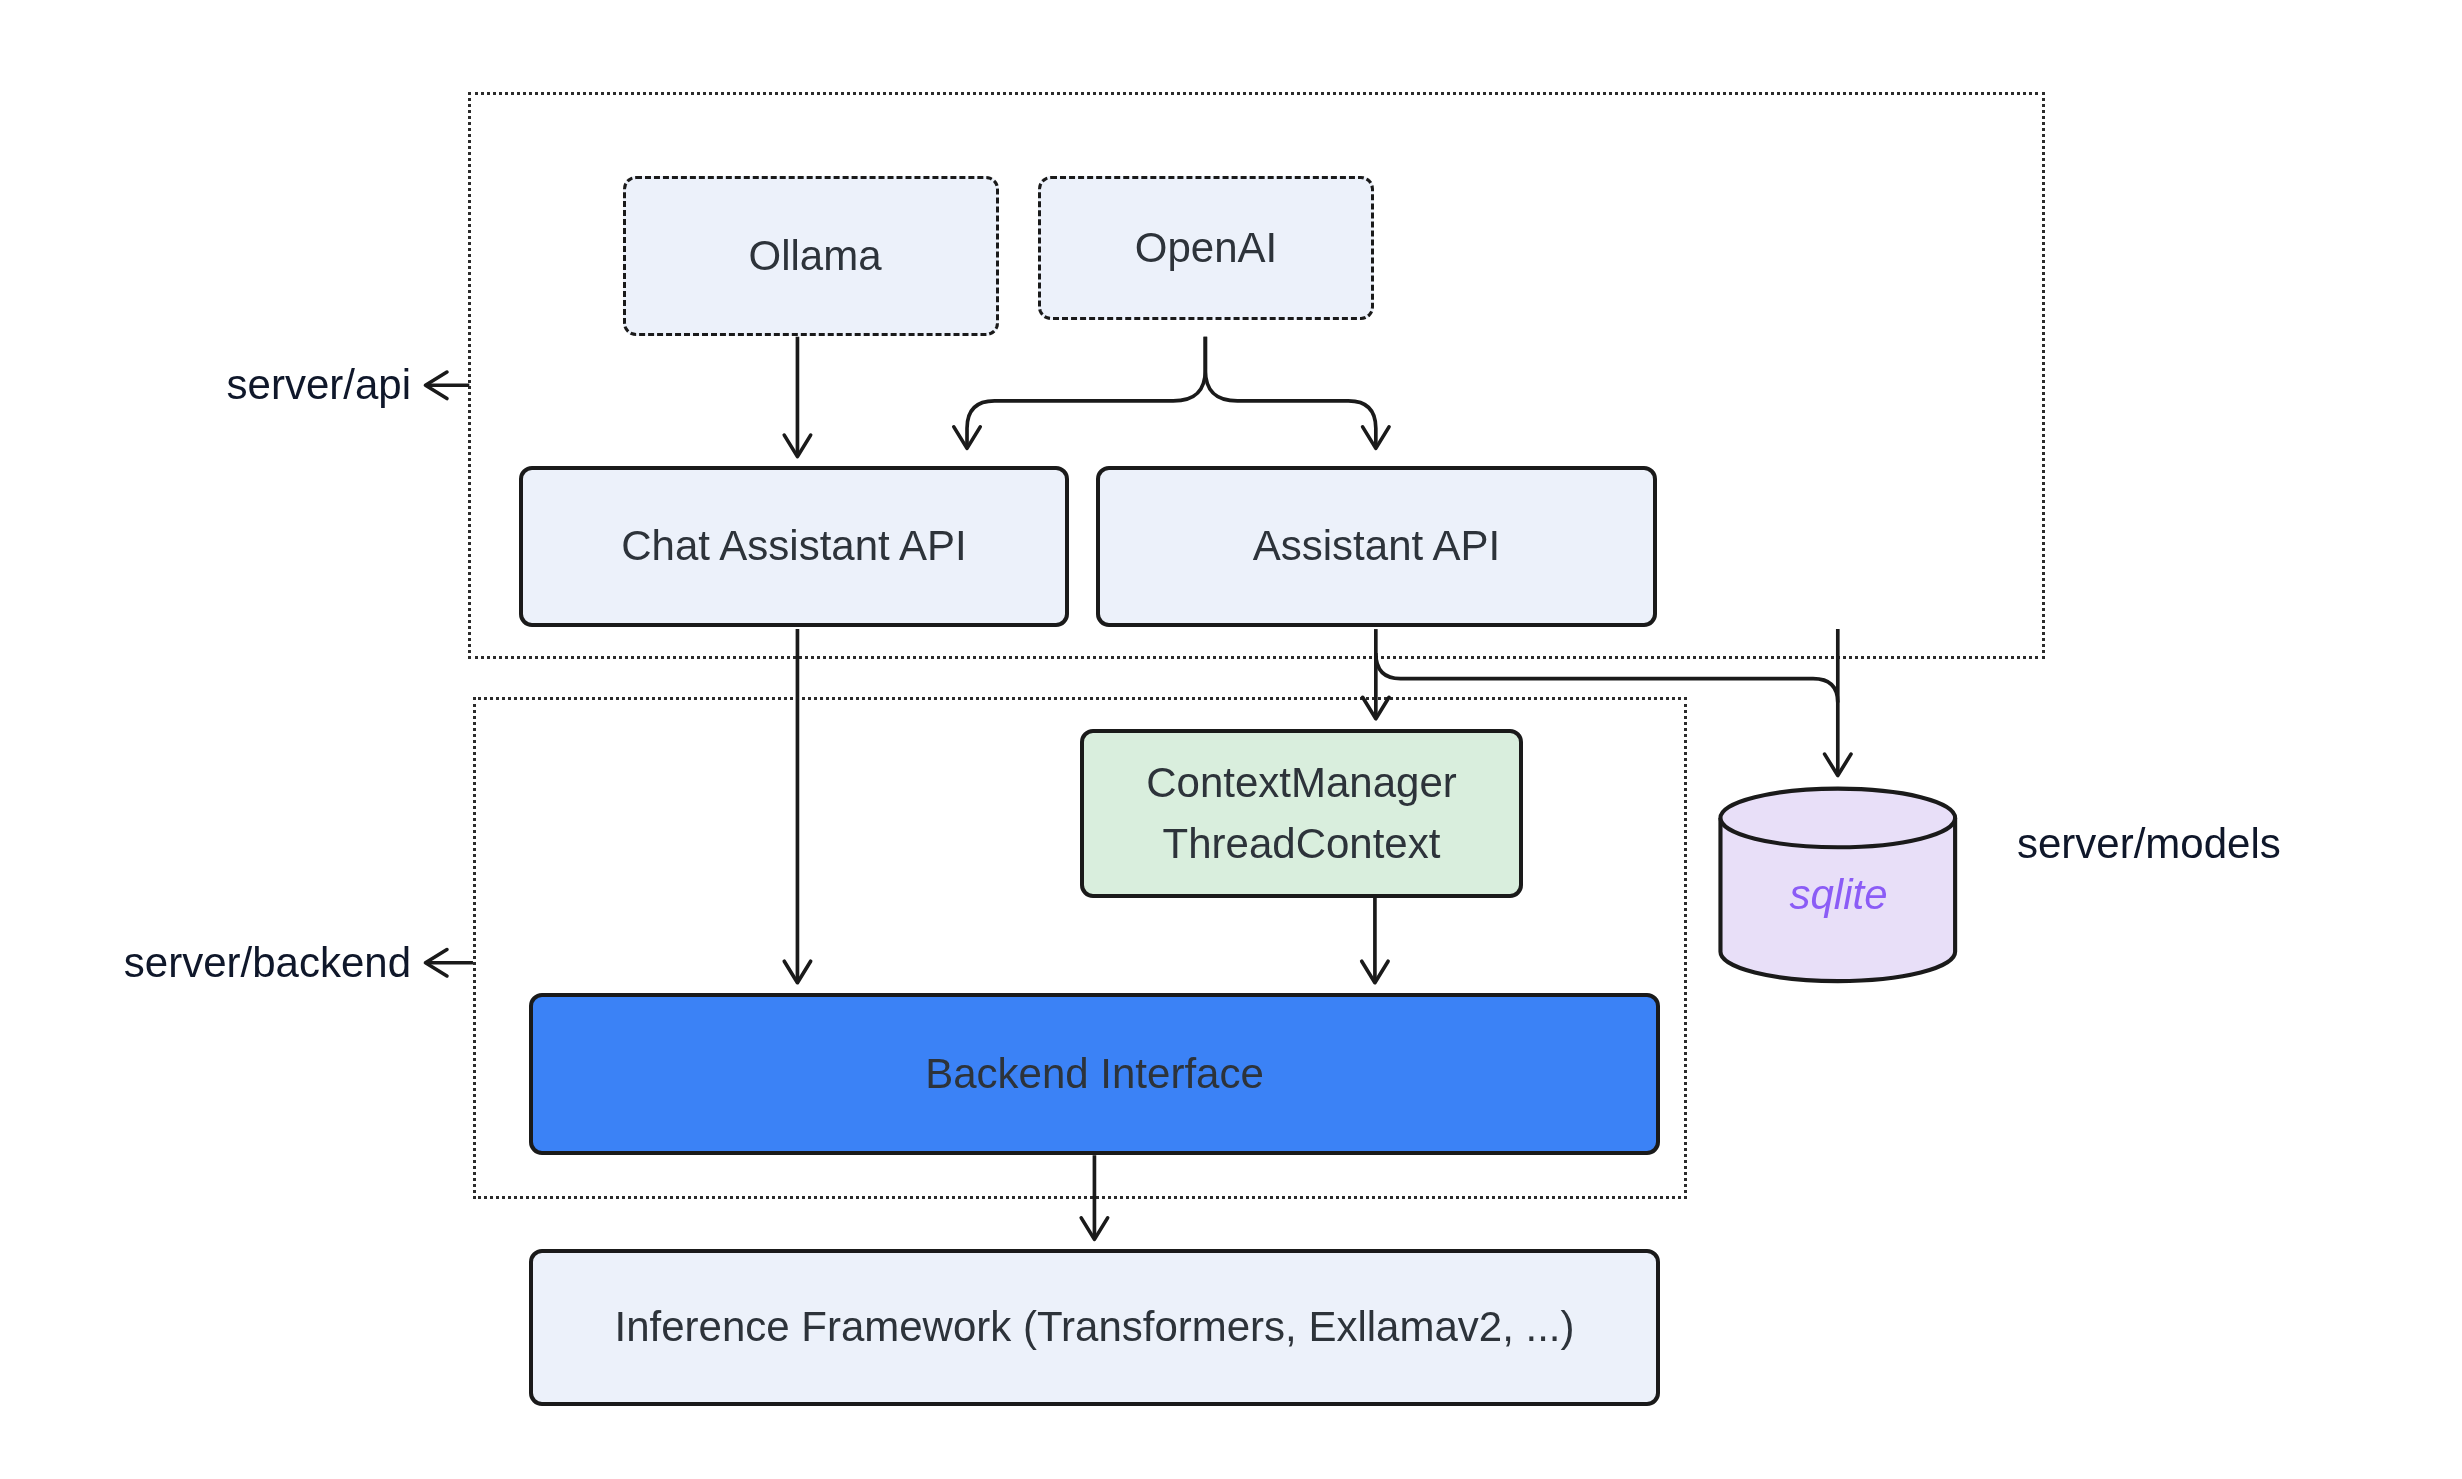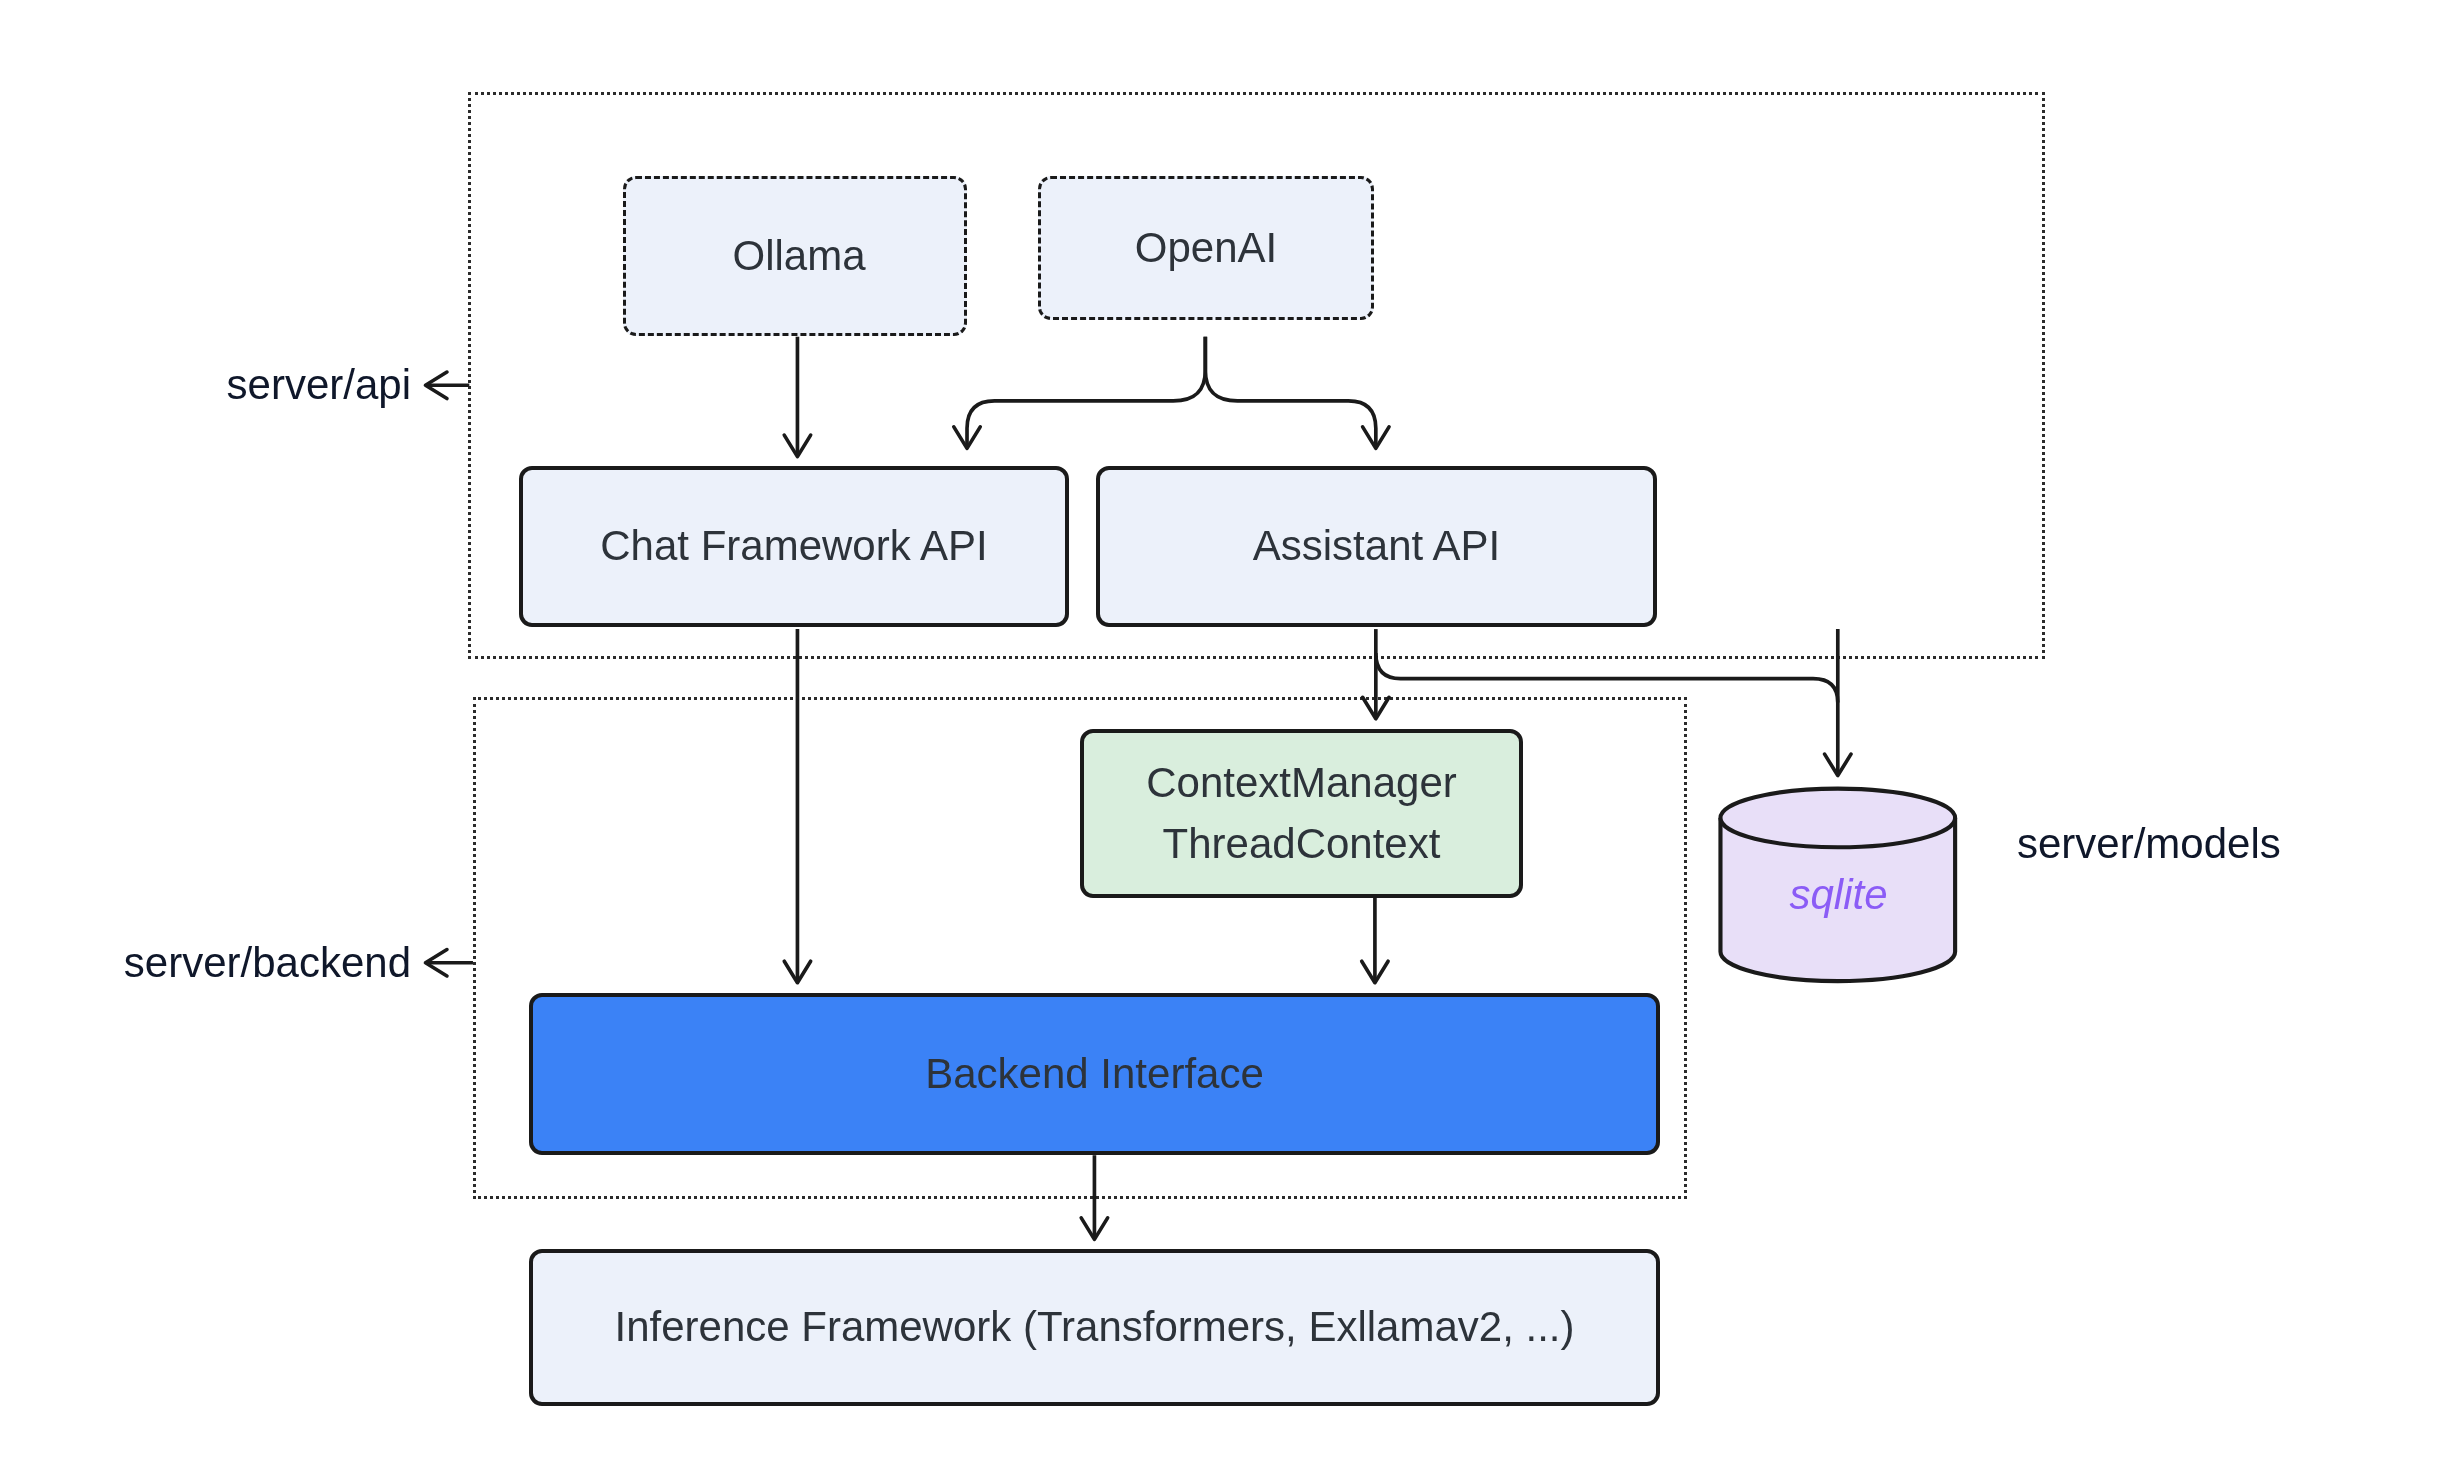--- a/index.html
+++ b/index.html
@@ -98,30 +98,30 @@
       <path d="M512,420 H466" marker-end="url(#arrow)"></path>
       <path d="M516,1050 H466" marker-end="url(#arrow)"></path>
     </g>
 
     <g stroke="#1a1a1a" stroke-width="4.5" fill="#E8DFF8">
       <path d="M1877,892 V1038 A128,32 0 0 0 2133,1038 V892"></path>
       <ellipse cx="2005" cy="892" rx="128" ry="32"></ellipse>
     </g>
   </svg>
 
-  <div class="node dashed" style="left:623px; top:176px; width:344px; height:160px;padding-left:8px;">
+  <div class="node dashed" style="left:623px; top:176px; width:376px; height:160px;padding-left:8px;">
     <span>Ollama</span>
   </div>
 
   <div class="node dashed" style="left:1038px; top:176px; width:336px; height:144px;">
     <span>OpenAI</span>
   </div>
 
   <div class="node" style="left:519px; top:466px; width:550px; height:161px;">
-    <span>Chat Framework API</span>
+    <span>Chat Assistant API</span>
   </div>
 
   <div class="node" style="left:1096px; top:466px; width:561px; height:161px;">
     <span>Assistant API</span>
   </div>
 
 
   <div class="node fill-green" style="left:1064px; top:729px; width:443px; height:169px;margin-left:16px;">
     <span>ContextManager</span>
     <span>ThreadContext</span>

